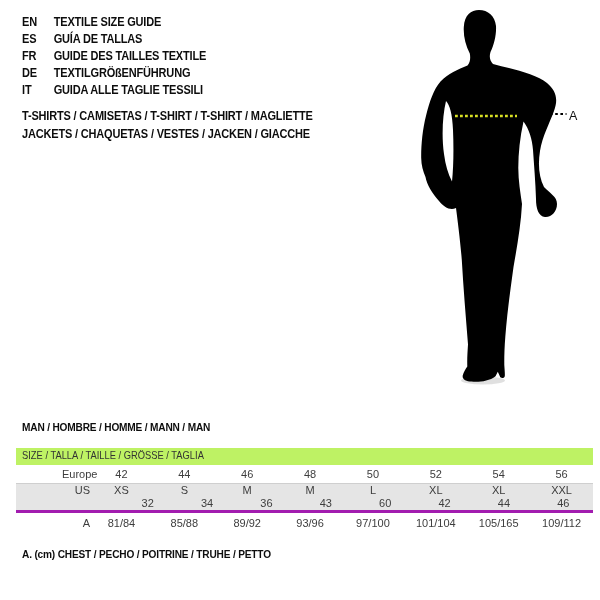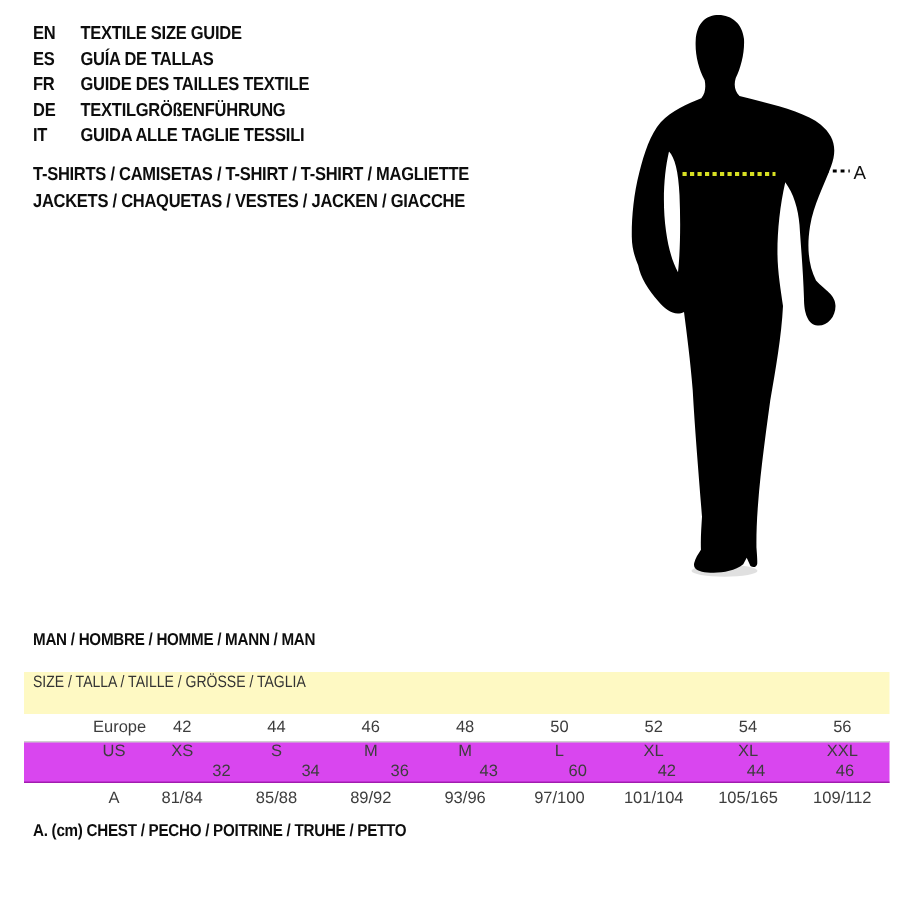--- a/index.html
+++ b/index.html
@@ -22,26 +22,26 @@
 
   
   .figure-wrap { position:absolute; left:400px; top:0; width:200px; height:410px; }
   .figure-wrap svg { display:block; }
 
   
   .section-title { position:absolute; left:22px; top:421px; font-size:11.5px; font-weight:700; white-space:nowrap; letter-spacing:-0.2px; }
 
   
   .size-table { position:absolute; left:16px; top:448px; width:577px; font-size:11px; color:#3d3d3d; }
-  .t-band { height:28px; line-height:15px; background:#fef9c3; color:#333; padding-left:6px; white-space:nowrap; }
+  .t-band { height:17px; line-height:15px; background:#bef264; color:#333; padding-left:6px; white-space:nowrap; }
   .t-row  { display:grid; grid-template-columns:74px repeat(8, 1fr); align-items:center; }
-  .t-row .lbl { padding-left:6px; text-align:center;margin-left:40px; }
+  .t-row .lbl { padding-left:6px; text-align:right;margin-left:40px; }
   .t-row .val { text-align:center; }
   .row-europe { height:18px; line-height:18px; background:#fff; }
-  .gray-block { background:#d946ef; border-top:1px solid #cfcfcf; border-bottom:1px solid #a21caf; }
+  .gray-block { background:#e5e5e5; border-top:1px solid #cfcfcf; border-bottom:3px solid #a21caf; }
   .row-us     { height:13px; line-height:13px; }
   .row-uk     { height:13px; line-height:13px;margin-left:28px; }
   .row-a      { height:21px; line-height:21px; background:#fff; }
 
   
   .footnote { position:absolute; left:22px; top:548px; font-size:11.5px; font-weight:700; color:#0d0d0d; white-space:nowrap; letter-spacing:-0.2px; }
 </style>
 </head>
 <body>
 

